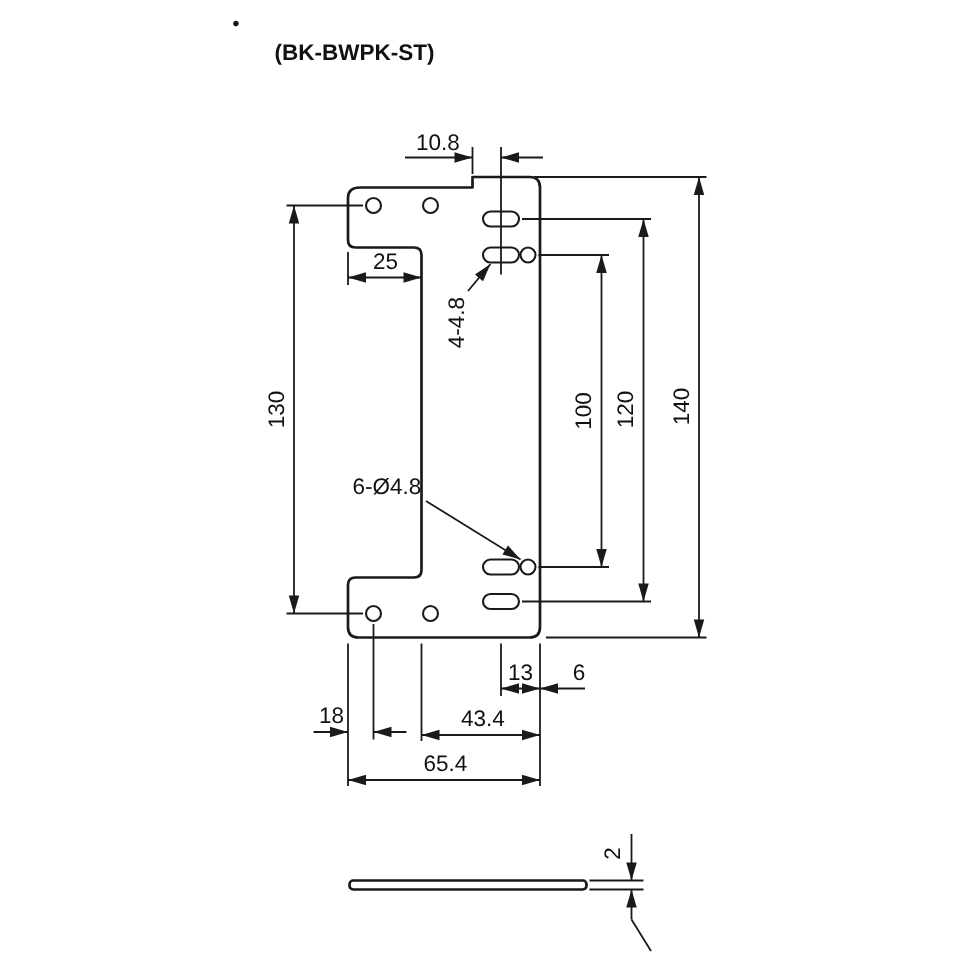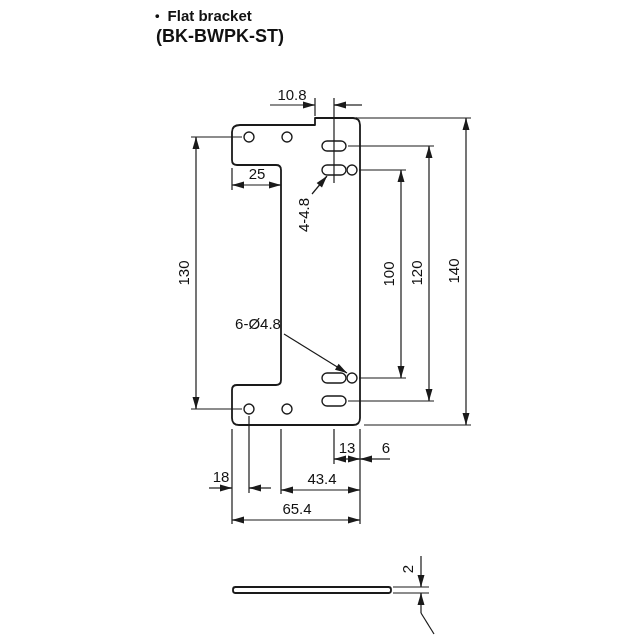--- a/index.html
+++ b/index.html
@@ -1,36 +1,35 @@
 <!DOCTYPE html>
 <html><head>
 <meta charset="utf-8">
 <style>
   html,body{margin:0;padding:0;background:#ffffff;}
   .page{position:relative;width:640px;height:640px;background:#ffffff;overflow:hidden;
         font-family:"Liberation Sans",sans-serif;color:#111;}
   .hdr{position:absolute;left:155px;top:6px;line-height:20px;}
   .hdr .t1{font-weight:bold;font-size:15px;display:flex;align-items:center;}
   .hdr .bullet{font-size:13px;margin-right:8px;}
-  .hdr .t2{font-weight:bold;font-size:18px;margin-left:1px;}
+  .hdr .t2{font-weight:bold;font-size:15px;margin-left:28px;}
   svg text{font-family:"Liberation Sans",sans-serif;font-size:15px;fill:#111;}
   .lbl{text-anchor:middle;}
   .out{stroke:#1a1a1a;stroke-width:1.8;fill:#ffffff;stroke-linejoin:round;}
   .hole{stroke:#1a1a1a;stroke-width:1.4;fill:#ffffff;}
   .dim{stroke:#1a1a1a;stroke-width:1.2;fill:none;}
 </style>
 </head>
 <body>
 
 <div class="page">
 
   <div class="hdr">
     <div class="t1">
       <span class="bullet">•</span>
-      <span>Flat bracket</span>
     </div>
     <div class="t2">(BK-BWPK-ST)</div>
   </div>
 
   <svg width="640" height="640" viewBox="0 0 640 640">
     <defs>
       <marker id="arr" markerUnits="userSpaceOnUse" markerWidth="13" markerHeight="8" refX="12.5" refY="4" orient="auto-start-reverse">
         <path d="M0.5,0.5 L12.5,4 L0.5,7.5 Z" fill="#1a1a1a"></path>
       </marker>
     </defs>

